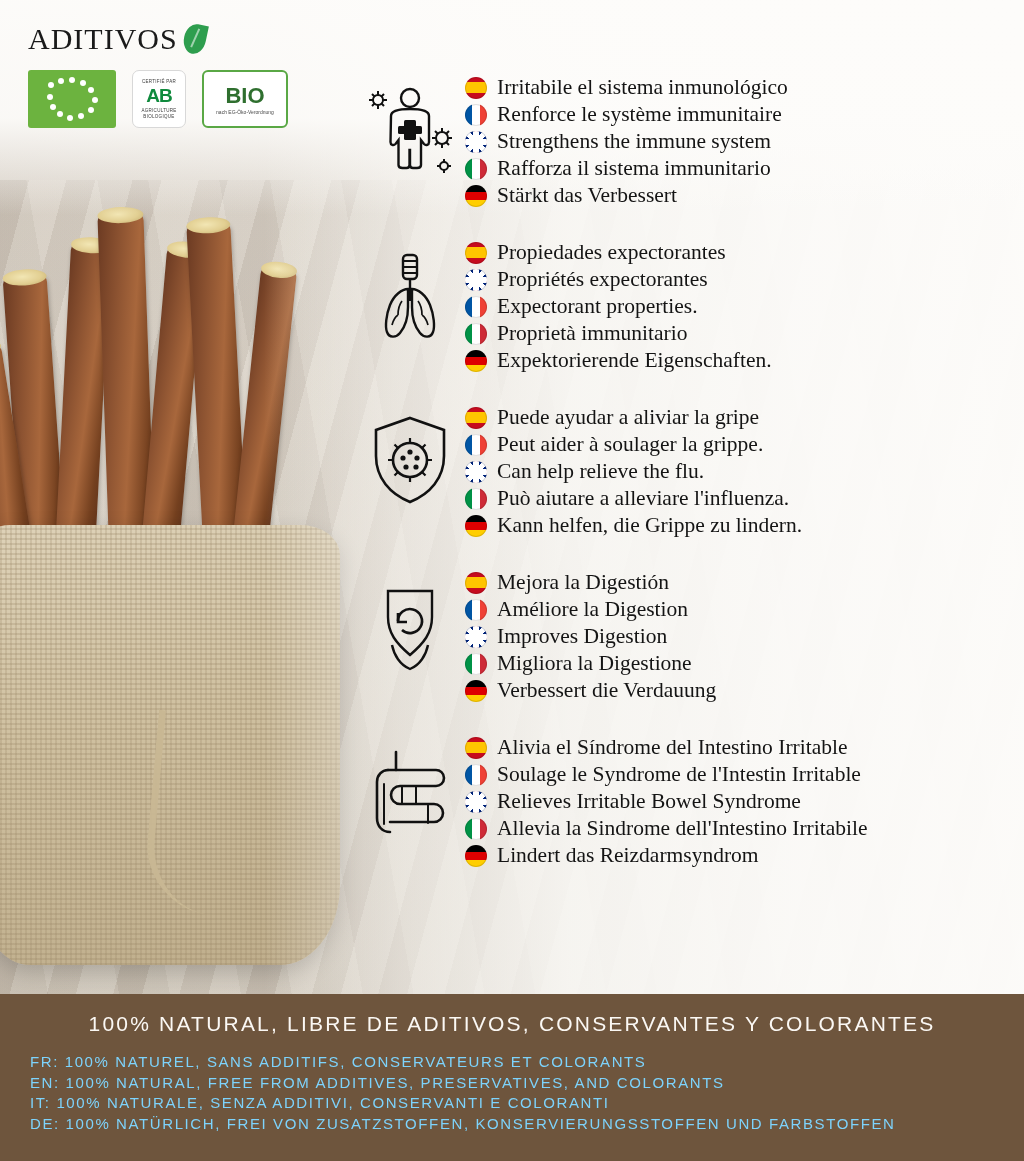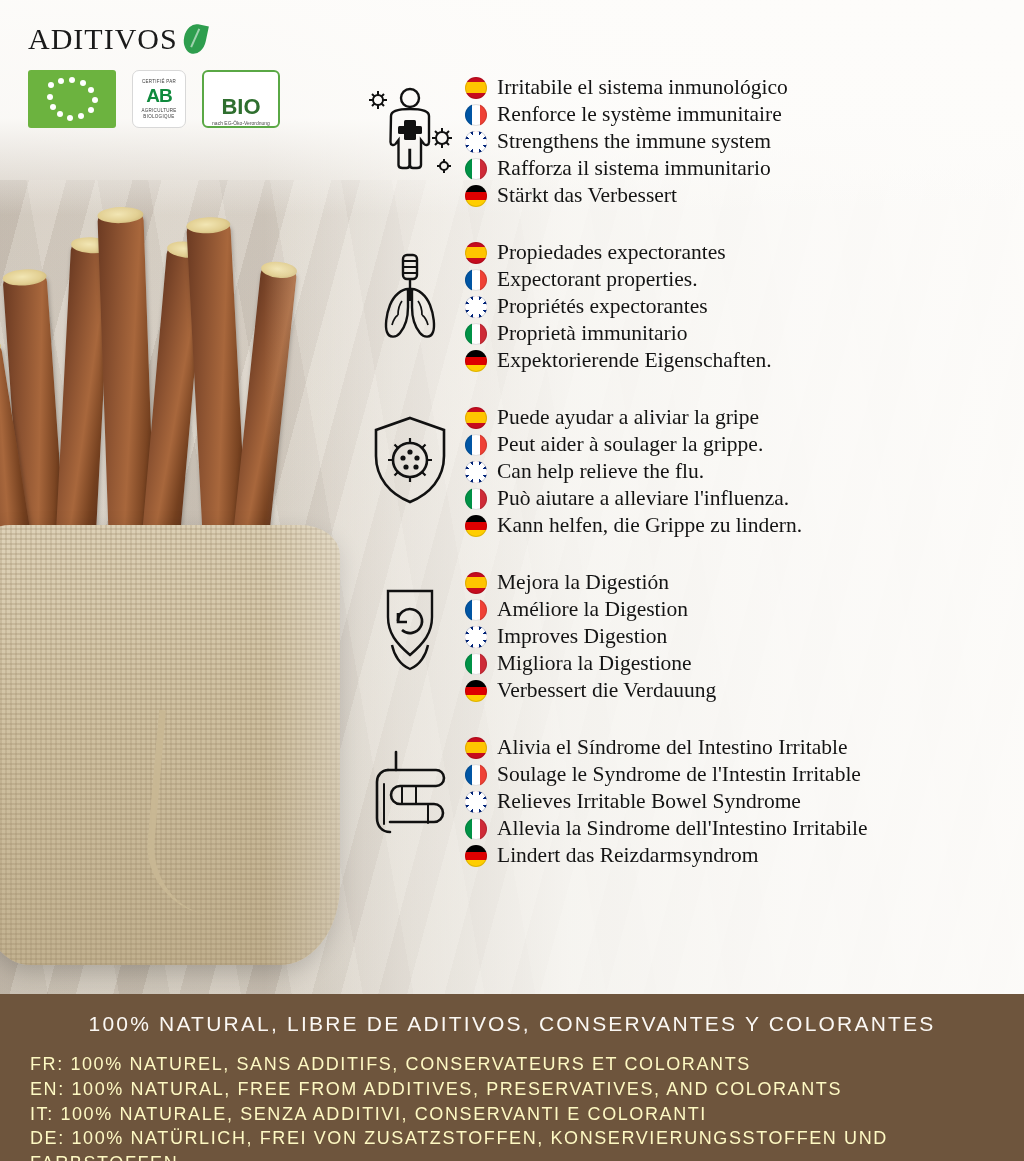--- a/index.html
+++ b/index.html
@@ -87,22 +87,22 @@
   .cert-eu .s {
     position: absolute; width: 6px; height: 6px; background: #fff; border-radius: 50%;
   }
   .cert-ab {
     width: 54px; height: 58px; border: 1px solid #d8d8d8; background: #fff; border-radius: 7px;
     display: flex; flex-direction: column; align-items: center; justify-content: center; gap: 1px;
   }
   .cert-ab .ab { font-size: 19px; font-weight: bold; color: #0f8a3d; font-family: "Liberation Sans", sans-serif; letter-spacing: -1px;}
   .cert-ab .sm { font-size: 4.5px; color: #3a3a3a; font-family: "Liberation Sans", sans-serif; letter-spacing: .3px; line-height: 1.25; text-align: center;}
   .cert-bio {
-    width: 78px; height: 58px; border: 2px solid #5aa845; border-radius: 6px; background: #fff;
-    display: flex; flex-direction: column; align-items: center; justify-content: flex-end;
+    width: 86px; height: 58px; border: 2px solid #5aa845; border-radius: 6px; background: #fff;
+    display: flex; flex-direction: column; align-items: center; justify-content: center;
   }
   .cert-bio .bio { font-size: 22px; font-weight: bold; color: #2f6f2f; font-family: "Liberation Sans", sans-serif; }
   .cert-bio .sm { font-size: 5px; color: #4a4a4a; font-family: "Liberation Sans", sans-serif; line-height: 1.3; text-align:center; }
 
   
   .benefits { position: absolute; left: 355px; top: 72px; width: 660px; }
   .benefit { display: flex; align-items: flex-start; margin-bottom: 28px; }
   .benefit .icon { width: 110px; flex: 0 0 110px; display: flex; align-items: center; justify-content: center; padding-top: 8px;}
   .benefit .lines { flex: 1; padding-top: 2px; }
   .line { display: flex; align-items: center; gap: 10px; height: 27px; }
@@ -134,21 +134,21 @@
   .footer {
     position: absolute; left: 0; bottom: 0; width: 1024px; height: 167px;
     background: #6e553d;
     color: #f4efe8;
     padding: 18px 30px 10px 30px;
     font-family: "Liberation Sans", sans-serif;
   }
   .footer .main {
     font-size: 21px; letter-spacing: 2.2px; text-align: center; margin-bottom: 16px; color: #fbf8f4;
   }
-  .footer .sub { font-size: 18px; letter-spacing: 1.6px; line-height: 1.38; color: #fef9c3; }
+  .footer .sub { font-size: 15px; letter-spacing: 1.6px; line-height: 1.38; color: #7dd3fc; }
 </style>
 </head>
 <body>
 
 <div class="bg"></div>
 <div class="bg-logs"></div>
 
 <div class="sack-wrap">
   <div class="stick" style="left:14px;  top:80px;  width:44px; height:330px; transform:rotate(-4deg);"></div>
   <div class="stick" style="left:62px;  top:48px;  width:40px; height:350px; transform:rotate(3deg);"></div>
@@ -256,26 +256,26 @@
         <path d="M54 44c6 0 14 6 18 16 4 10 5 22 3 27-2 6-9 6-13 1-5-6-8-16-8-26z"></path>
         <path d="M44 56c-3 4-4 10-4 14M40 70c-3 2-5 6-6 10M60 56c3 4 4 10 4 14M64 70c3 2 5 6 6 10" stroke-width="1.7"></path>
       </svg>
     </div>
     <div class="lines">
       <div class="line">
           <span class="flag flag-es"></span>
           <span class="txt">Propiedades expectorantes</span>
         </div>
       <div class="line">
+          <span class="flag flag-gb"></span>
+          <span class="txt">Propriétés expectorantes</span>
+        </div>
+      <div class="line">
           <span class="flag flag-fr"></span>
           <span class="txt">Expectorant properties.</span>
-        </div>
-      <div class="line">
-          <span class="flag flag-gb"></span>
-          <span class="txt">Propriétés expectorantes</span>
         </div>
       <div class="line">
           <span class="flag flag-it"></span>
           <span class="txt">Proprietà immunitario</span>
         </div>
       <div class="line">
           <span class="flag flag-de"></span>
           <span class="txt">Expektorierende Eigenschaften.</span>
         </div>
     </div>

